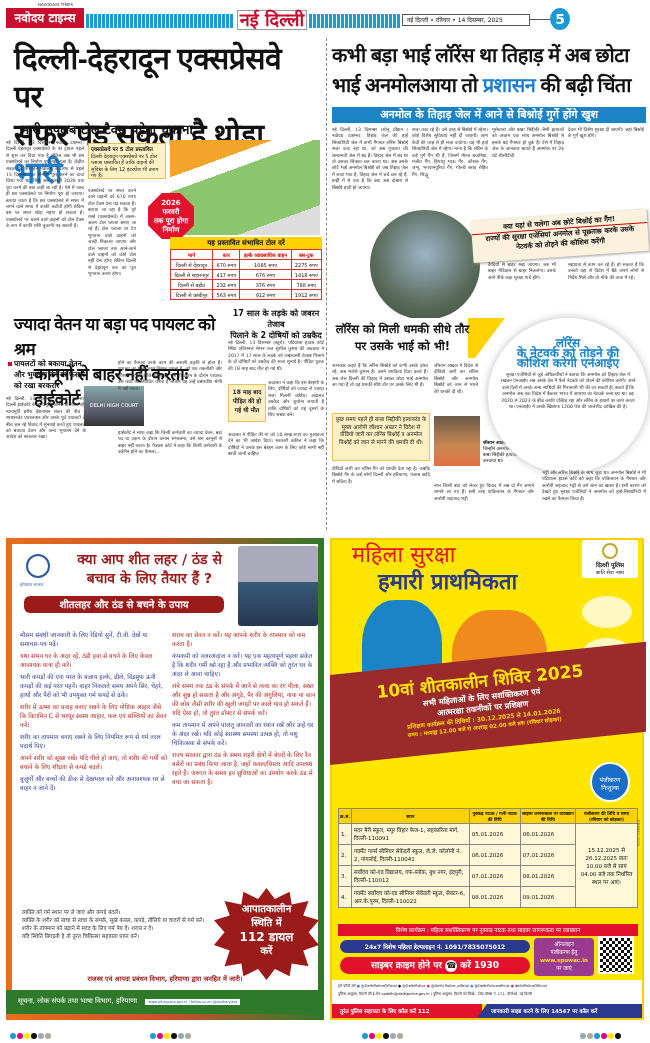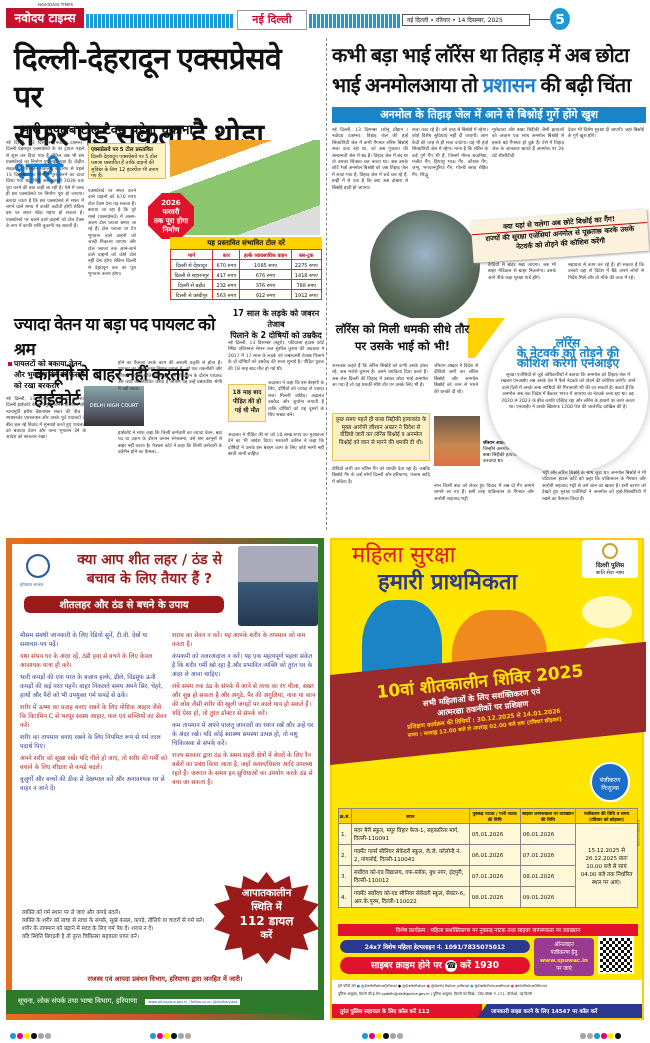--- a/index.html
+++ b/index.html
@@ -1,21 +1,21 @@
 <!DOCTYPE html>
 <html><head>
 <meta charset="utf-8">
 <style>
 *{box-sizing:border-box;margin:0;padding:0}
 body{width:650px;height:1043px;background:#fff;font-family:"DejaVu Sans",sans-serif;position:relative;overflow:hidden;color:#111}
 .abs{position:absolute}
 .logo{left:6px;top:8px;width:78px;height:20px;background:#c8102e;color:#fff;font-weight:bold;font-size:12px;line-height:20px;text-align:center}
 .logo-small{left:38px;top:2px;font-size:4px;color:#333}
 .stripes{top:14px;height:14px;background:repeating-linear-gradient(90deg,#1b9ad6 0 3px,#fff 3px 4px)}
-.city-tab{left:237px;top:10px;width:70px;height:20px;background:#fff;border:1px solid #999;color:#c8102e;font-weight:bold;font-size:11px;text-align:center;line-height:18px}
+.city-tab{left:237px;top:10px;width:70px;height:20px;background:#fff;border:1px solid #999;color:#c8102e;font-weight:bold;font-size:18px;text-align:center;line-height:18px}
 .dateline{left:402px;top:14px;width:128px;height:12px;border:1px solid #555;font-size:6px;line-height:10px;padding-left:4px;background:#fff}
 .pagenum{left:550px;top:8px;width:20px;height:22px;border-radius:50%;background:#1b9ad6;color:#fff;font-weight:bold;font-size:14px;text-align:center;line-height:22px}
 
 .h1{font-weight:bold;color:#111;font-family:"Liberation Sans",sans-serif;letter-spacing:-0.5px}
 .blue{color:#1b7fd1}
 .text-col{font-size:4.6px;line-height:6.4px;color:#333;text-align:justify;overflow:hidden}
 .sub{font-weight:bold;font-size:14px}
 .toll-box{background:#fff3c4;border:1px solid #e0c060;font-size:5px;line-height:6.5px;padding:2px}
 .toll-table{border-collapse:collapse;font-size:5px}
 .toll-table td,.toll-table th{border:1px solid #d33;padding:1px 3px;text-align:center;height:10px}
@@ -203,21 +203,21 @@
       <li class="b-red">लंबे समय तक ठंड के संपर्क में आने से त्वचा का रंग पीला, सख्त और सुन्न हो सकता है और अंगूठे, पैर की अंगुलियां, नाक या कान की लोब जैसी शरीर की खुली जगहों पर काले घाव हो सकते हैं। यदि ऐसा हो, तो तुरंत डॉक्टर से संपर्क करें।</li>
       <li class="b-blue">कम तापमान में अपने पालतू जानवरों का ध्यान रखें और उन्हें घर के अंदर रखें। यदि कोई स्वास्थ्य समस्या उत्पन्न हो, तो पशु चिकित्सक से संपर्क करें।</li>
       <li class="b-red">राज्य सरकार द्वारा ठंड के समय शहरी क्षेत्रों में बेघरों के लिए रैन बसेरों का प्रबंध किया जाता है, जहाँ कंबल/बिस्तर आदि उपलब्ध रहते हैं। जरूरत के समय इन सुविधाओं का उपयोग करके ठंड से बचा जा सकता है।</li>
     </ul>
     <ul class="abs" style="left:10px;top:364px;width:190px;font-size:5.5px;line-height:8px;color:#333">
       <li style="list-style:none">व्यक्ति को गर्म स्थान पर ले जाएं और कपड़े बदलें।</li>
       <li style="list-style:none">व्यक्ति के शरीर को त्वचा से त्वचा के संपर्क, सूखे कंबल, कपड़े, तौलिये या चादरों से गर्म करें।</li>
       <li style="list-style:none">शरीर के तापमान को बढ़ाने में मदद के लिए गर्म पेय दें। शराब न दें।</li>
       <li style="list-style:none">यदि स्थिति बिगड़ती है तो तुरंत चिकित्सा सहायता प्राप्त करें।</li>
     </ul>
-    <div class="abs starburst" style="left:202px;top:328px;width:105px;height:92px;font-size:10px;line-height:14px;padding-top:14px">
+    <div class="abs starburst" style="left:202px;top:344px;width:105px;height:92px;font-size:10px;line-height:14px;padding-top:14px">
       <div>आपातकालीन</div>
       <div>स्थिति में</div>
       <div style="font-size:12px">112 डायल</div>
       <div>करें</div>
     </div>
     <div class="abs" style="left:0;top:430px;width:306px;text-align:center;color:#9b1b1b;font-weight:bold;font-size:6.5px">राजस्व एवं आपदा प्रबंधन विभाग, हरियाणा द्वारा जनहित में जारी।</div>
     <div class="abs" style="left:-6px;top:446px;width:318px;height:24px;background:#2f7a2a;color:#fff;font-size:7px;line-height:22px;padding-left:12px">
       <span>सूचना, लोक संपर्क तथा भाषा विभाग, हरियाणा</span>
       <span style="font-size:3.5px;background:#fff;color:#2b5aa0;padding:1px 3px;margin-left:6px">www.prharyana.gov.in | follow us on @diprharyana</span>
     </div>

